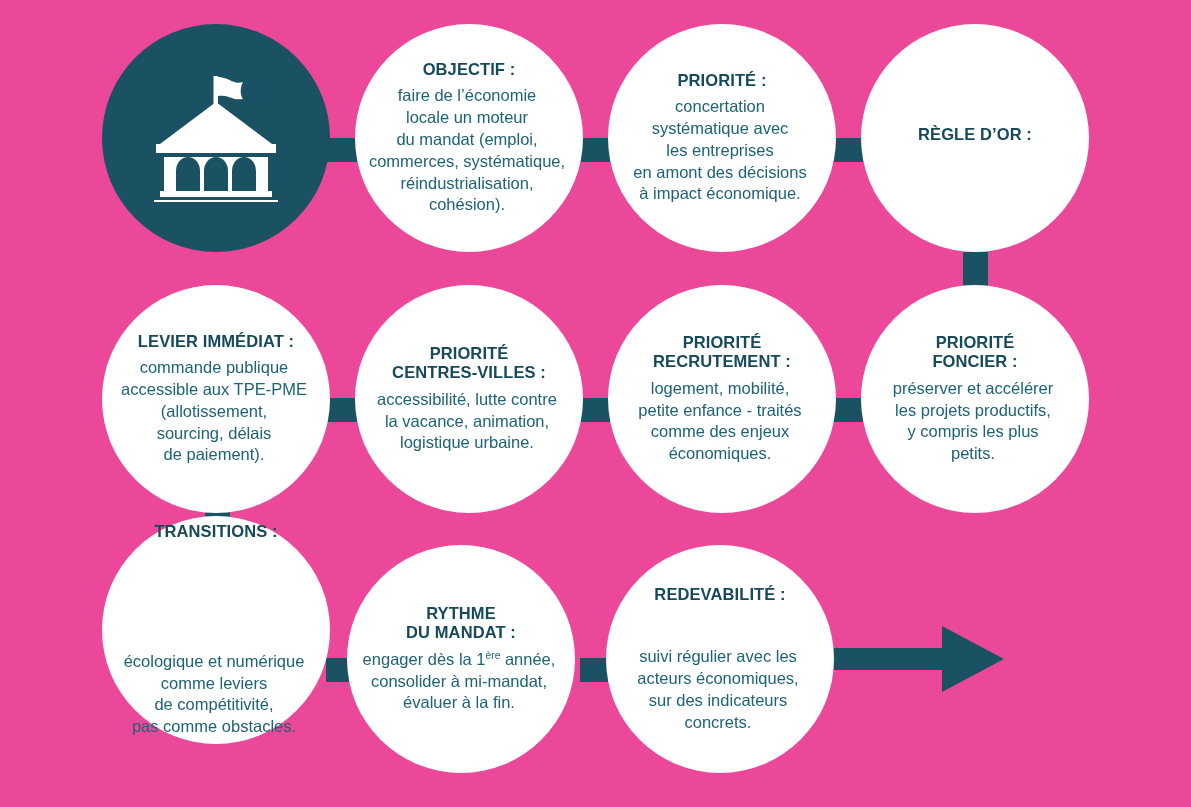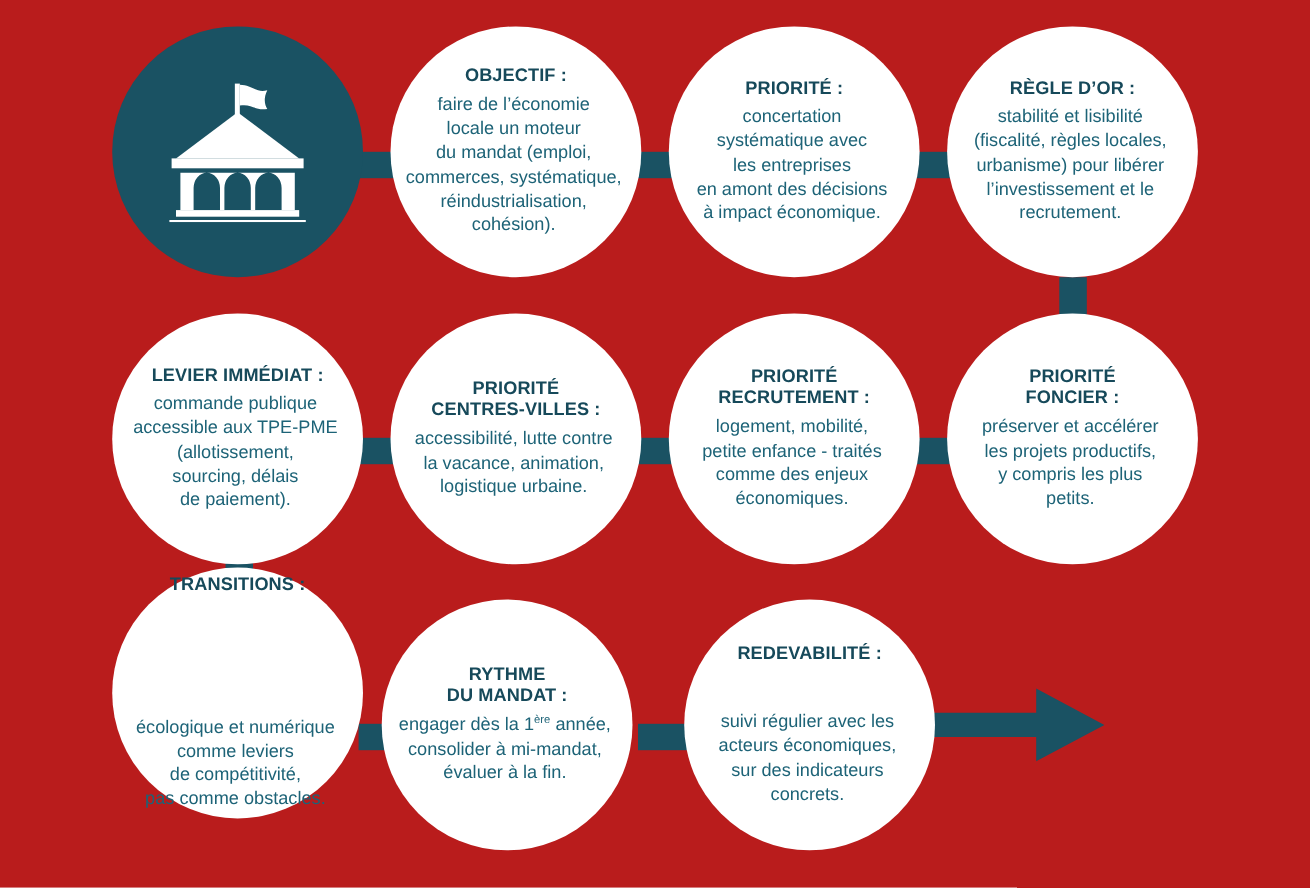--- a/index.html
+++ b/index.html
@@ -4,21 +4,21 @@
 <style>
   html, body {
     margin: 0;
     padding: 0;
     background: #ffffff;
   }
   #infographic {
     position: relative;
     width: 1191px;
     height: 807px;
-    background: #b91c1c;
+    background: #ec4899;
     overflow: hidden;
     font-family: "Liberation Sans", sans-serif;
   }
 
   
   .connector-h {
     position: absolute;
     background: #1a5263;
     height: 24px;
   }
@@ -148,25 +148,20 @@
     <div class="title">PRIORITÉ :</div>
     <div class="body">concertation
 systématique avec
 les entreprises
 en amont des décisions
 à impact économique.</div>
   </div>
 
   <div class="bubble" style="left:861px; top:24px;">
     <div class="title">RÈGLE D’OR :</div>
-    <div class="body">stabilité et lisibilité
-(fiscalité, règles locales,
-urbanisme) pour libérer
-l’investissement et le
-recrutement.</div>
   </div>
 
   <div class="bubble" style="left:102px; top:285px;">
     <div class="title">LEVIER IMMÉDIAT :</div>
     <div class="body">commande publique
 accessible aux TPE-PME
 (allotissement,
 sourcing, délais
 de paiement).</div>
   </div>
@@ -206,21 +201,21 @@
   </div>
 
   <div class="bubble" style="left:347px; top:545px;">
     <div class="title">RYTHME
 DU MANDAT :</div>
     <div class="body">engager dès la 1<sup>ère</sup> année,
 consolider à mi-mandat,
 évaluer à la fin.</div>
   </div>
 
-  <div class="bubble" style="left:622px; top:545px;gap:36px;">
+  <div class="bubble" style="left:606px; top:545px;gap:36px;">
     <div class="title">REDEVABILITÉ :</div>
     <div class="body">suivi régulier avec les
 acteurs économiques,
 sur des indicateurs
 concrets.</div>
   </div>
 
 </div>
 
 </body></html>

